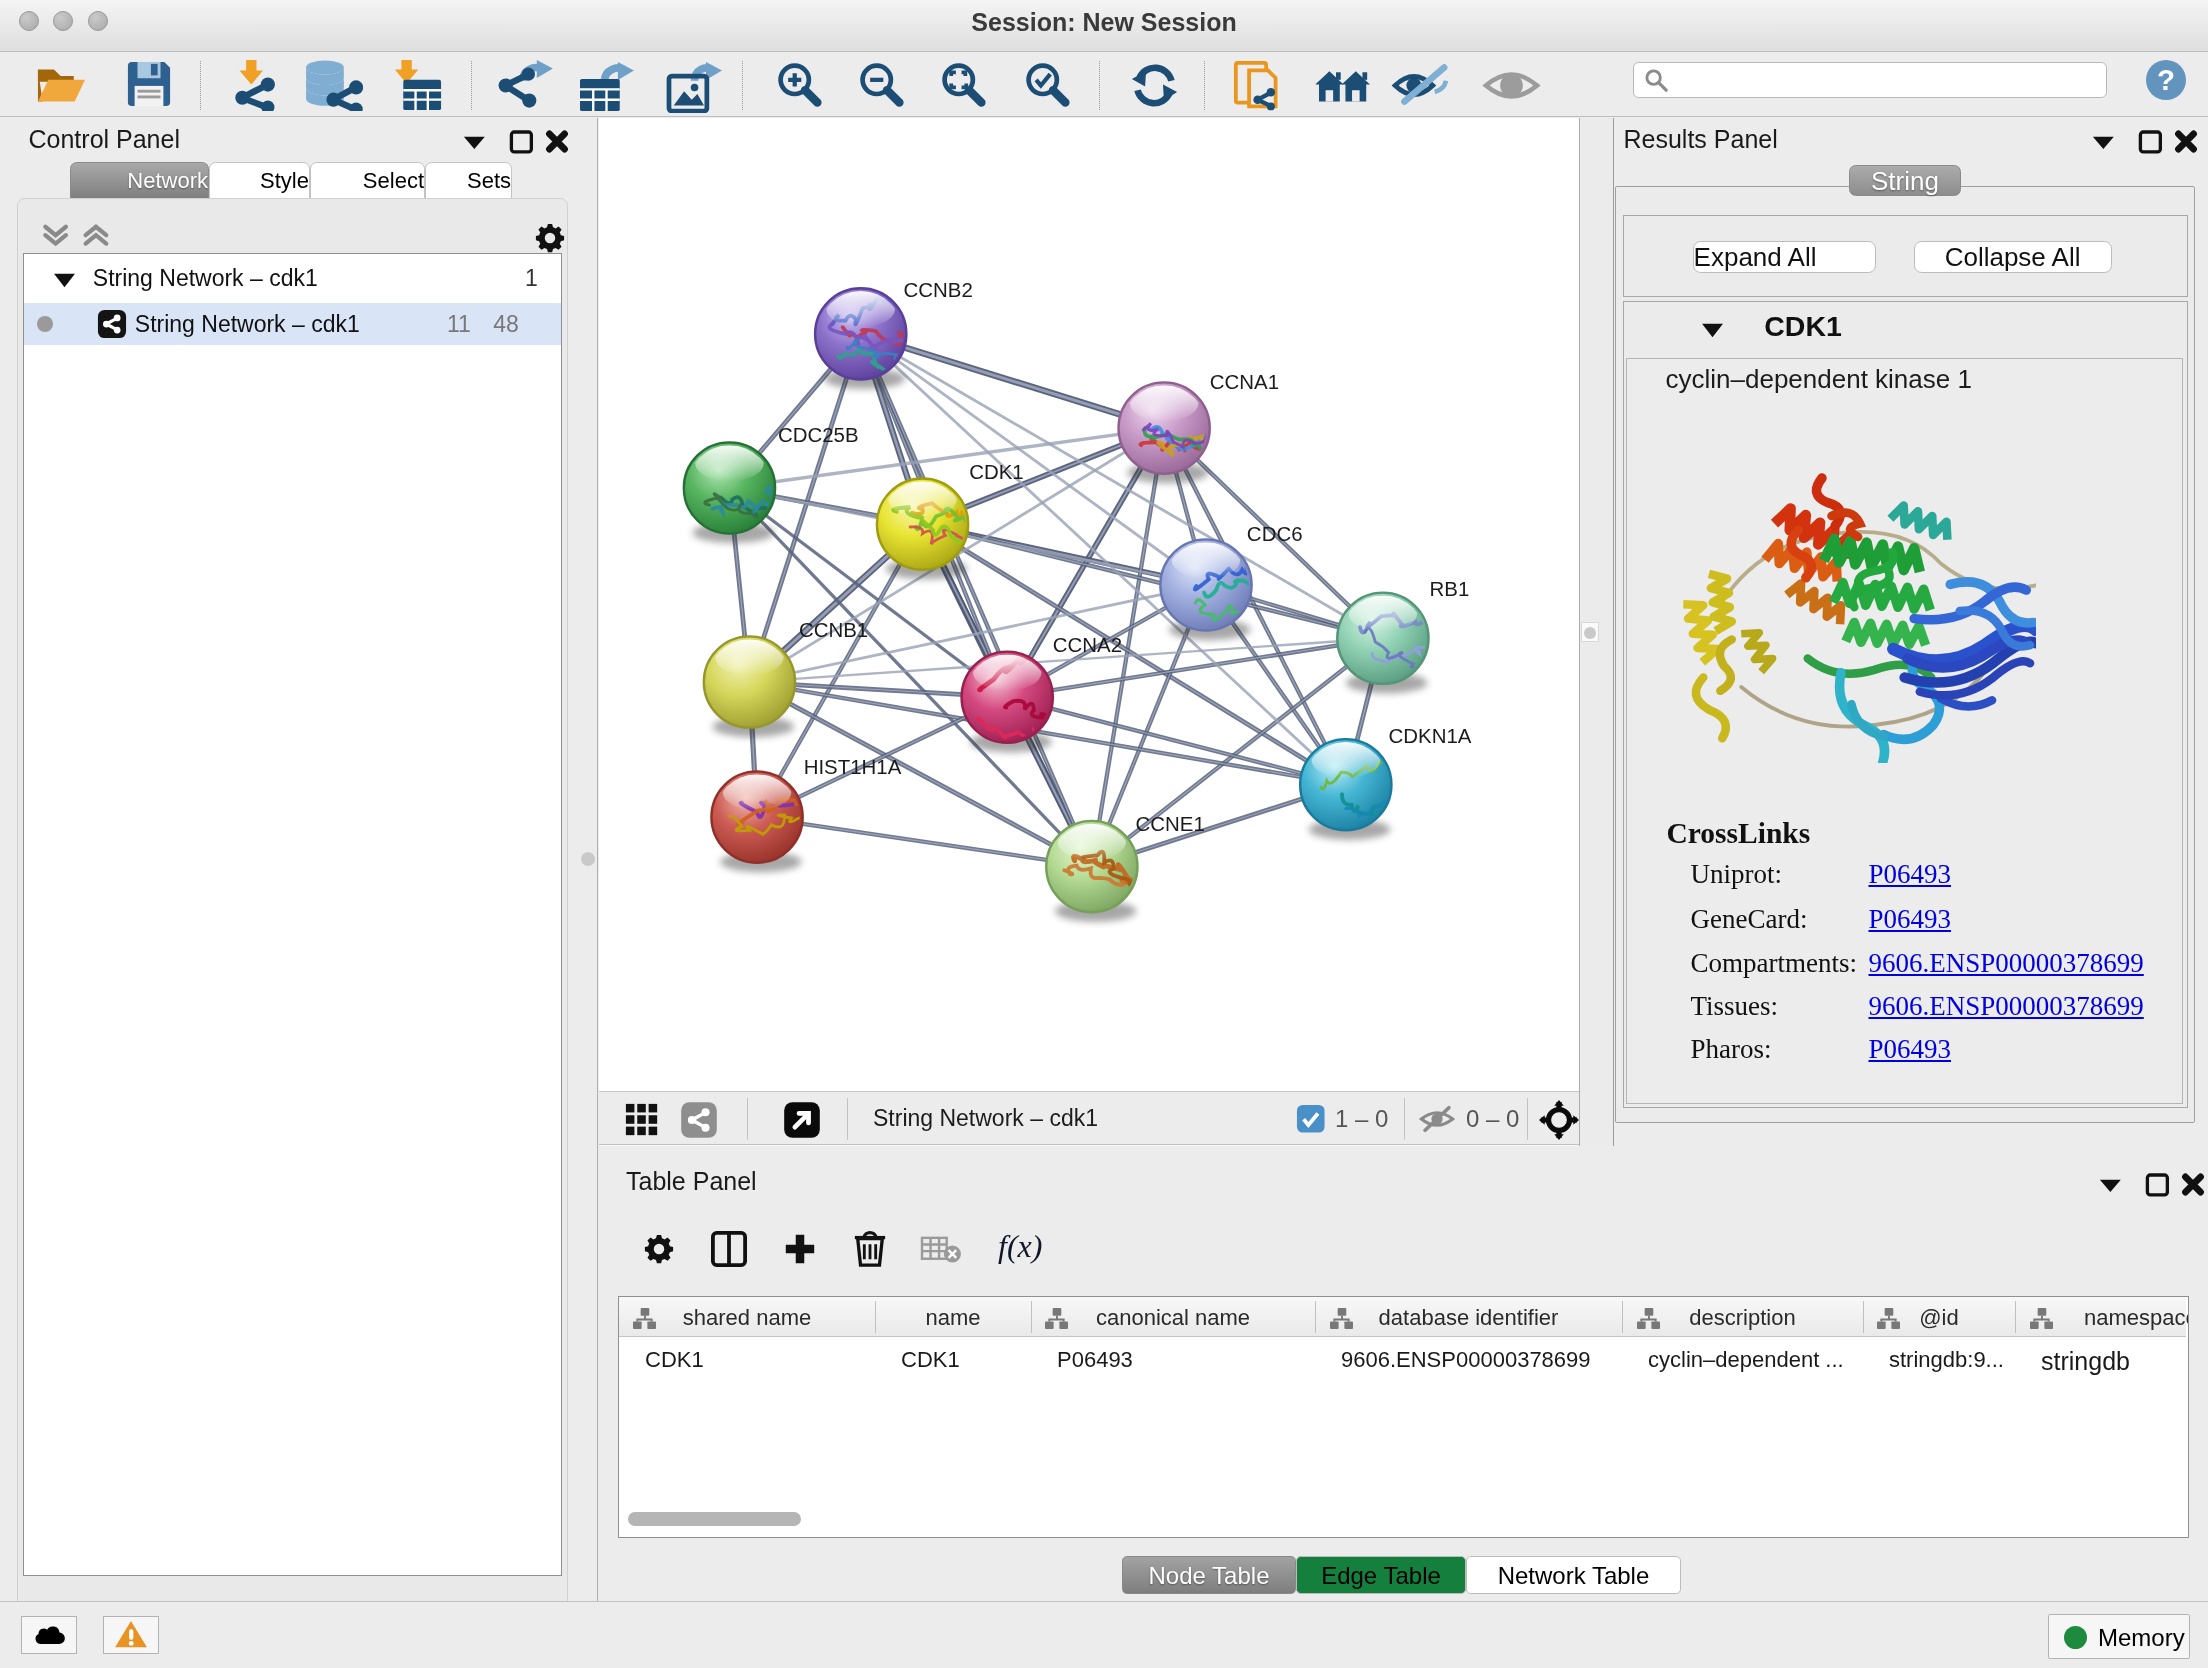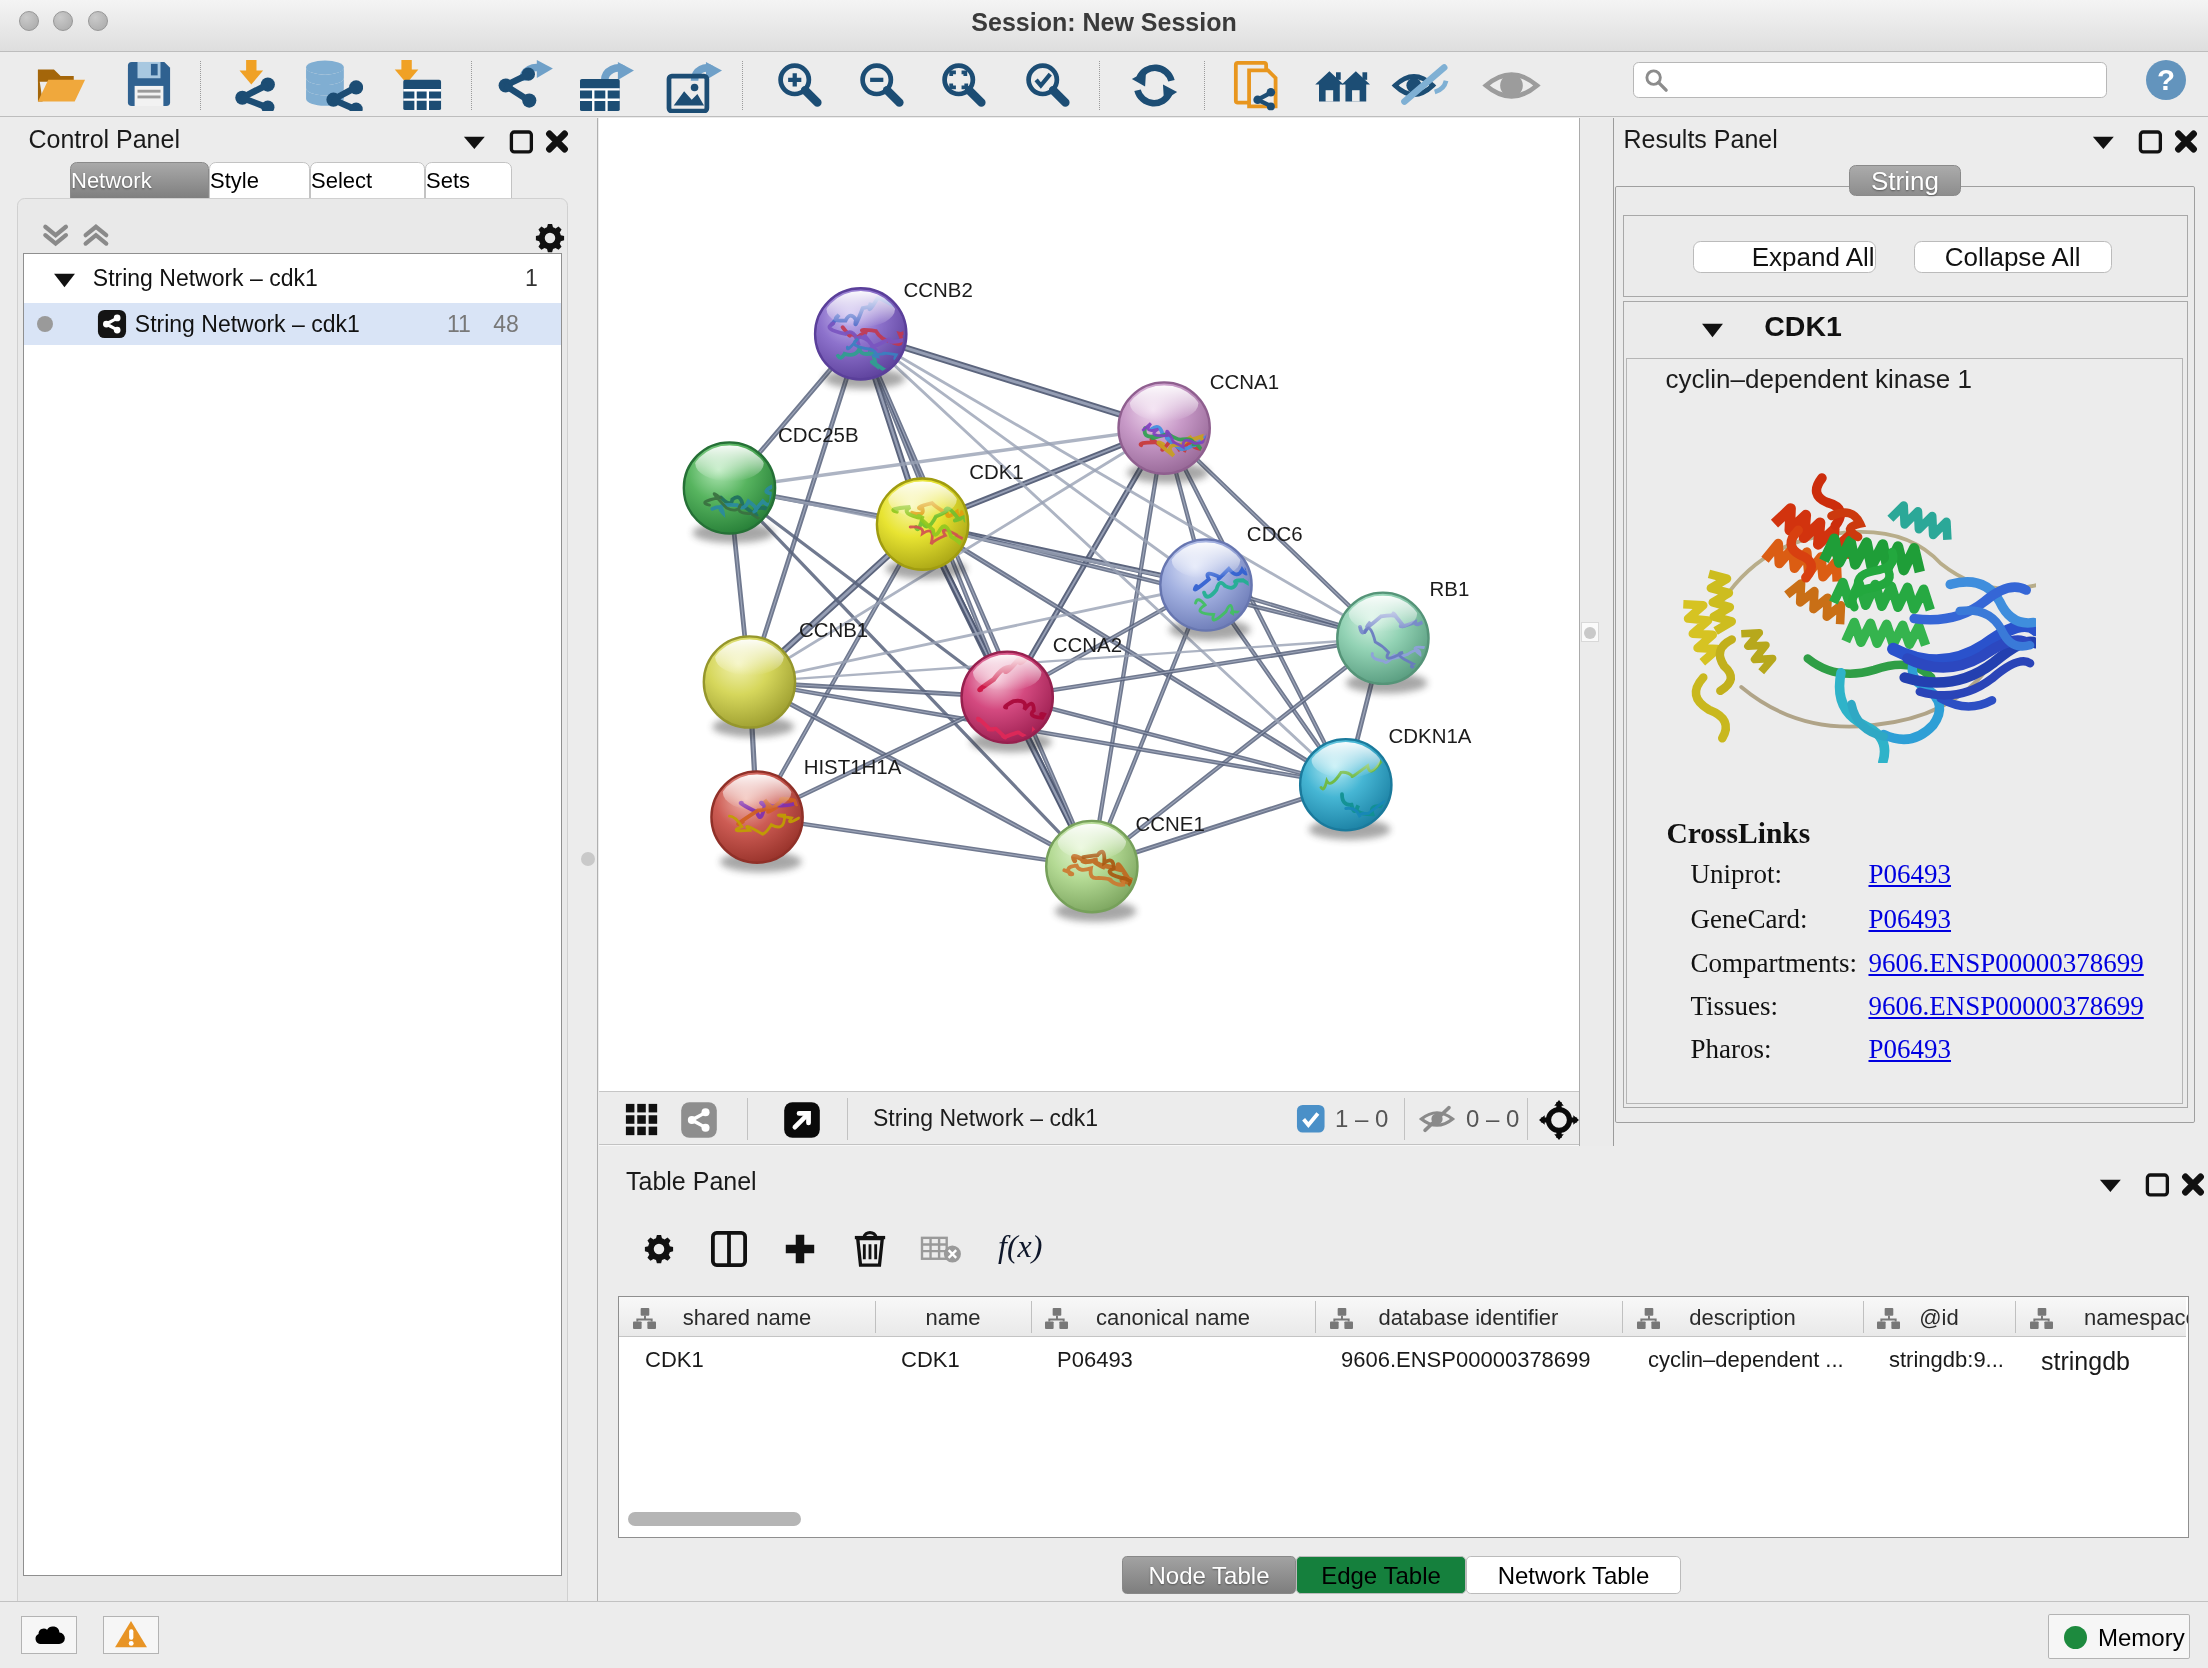--- a/index.html
+++ b/index.html
@@ -7,21 +7,21 @@
 .abs{position:absolute}
 #titlebar{left:0;top:0;width:2208px;height:52px;background:linear-gradient(#f4f4f4,#dedede);border-bottom:1px solid #bdbdbd}
 #titletext{width:100%;text-align:center;top:7.6px;font-size:25px;color:#3a3a3a;font-weight:bold;letter-spacing:0px}
 .tl{top:11.4px;width:20px;height:20px;border-radius:50%;background:radial-gradient(circle at 35% 30%,#cacaca,#a8a8a8);border:1px solid #979797}
 #toolbar{left:0;top:53px;width:2208px;height:64px;background:#ececec;border-bottom:1px solid #bdbdbd}
 .sep{position:absolute;top:7.6px;width:0;height:49px;border-left:1.9px dotted #9a9a9a}
 .ticon{position:absolute;top:6.7px}
 #searchbox{left:1633px;top:8.6px;width:474px;height:36px;background:#fff;border:1.9px solid #b7b7b7;border-radius:5.7px}
 #ctrlpanel{left:0;top:118px;width:598px;height:1483px;background:#ececec;border-right:1px solid #b0b0b0}
 .paneltitle{font-size:25px;color:#1a1a1a}
-.tab{position:absolute;top:0;height:37px;border:1px solid #c3c3c3;background:#fff;color:#000;font-size:22px;text-align:left;border-radius:6.7px 6.7px 0 0;line-height:35px}
+.tab{position:absolute;top:0;height:37px;border:1px solid #c3c3c3;background:#fff;color:#000;font-size:22px;text-align:right;border-radius:6.7px 6.7px 0 0;line-height:35px}
 .tabsel{background:linear-gradient(#a9a9a9,#7f7f7f);color:#fff;border-color:#8a8a8a;text-shadow:0 1px 1.9px rgba(0,0,0,.4)}
 #cp-box{left:17px;top:80px;width:551px;height:1506px;background:#e9e9e9;border:1px solid #d0d0d0;border-radius:7.6px}
 #cp-list{left:4.8px;top:54px;width:539px;height:1323px;background:#fff;border:1px solid #8f8f8f}
 #canvas{left:599px;top:118px;width:980px;height:973px;background:#fff}
 #cbar{left:599px;top:1091px;width:980px;height:54px;background:#ececec;border-top:1px solid #c6c6c6;border-bottom:1px solid #c2c2c2}
 #vdivider{left:1579px;top:118px;width:35px;height:1028px;background:#ebebeb;border-left:1px solid #ababab;border-right:1.9px solid #9c9c9c}
 #resultspanel{left:1614px;top:118px;width:594px;height:1028px;background:#ececec}
 #tablepanel{left:599px;top:1146px;width:1609px;height:455px;background:#ececec}
 #statusbar{left:0;top:1601px;width:2208px;height:68px;background:#ececec;border-top:1px solid #c2c2c2}
 .sbtn{position:absolute;background:#f6f6f6;border:1.9px solid #b3b3b3}
@@ -623,21 +623,21 @@
 <div class="abs" id="resultspanel">
   <div class="abs paneltitle" style="left:9.5px;top:6.7px">Results Panel</div>
   <svg class="abs" style="left:477px;top:11.4px" width="114" height="25" viewBox="0 0 120 26">
     <path d="M2 8 L24 8 L13 21 Z" fill="#111"></path>
     <rect x="52" y="3" width="21" height="21" rx="3" fill="none" stroke="#111" stroke-width="3.5"></rect>
     <path d="M92 5 L108 21 M108 5 L92 21" stroke="#111" stroke-width="7" stroke-linecap="round"></path>
   </svg>
   <div class="abs" style="left:1px;top:68px;width:580px;height:937px;background:#ebebeb;border:1px solid #9f9f9f;border-radius:1.9px"></div>
   <div class="abs" style="left:235px;top:47px;width:112px;height:31px;background:linear-gradient(#ababab,#8d8d8d);border:1px solid #8a8a8a;border-radius:6.7px;color:#fff;font-size:26px;text-align:center;line-height:30px;text-shadow:0 1px 1.9px rgba(0,0,0,.4)">String</div>
   <div class="abs" style="left:8.6px;top:97px;width:565px;height:82px;border:1px solid #a8a8a8;background:#ebebeb">
-    <div class="abs" style="left:69px;top:25px;width:183px;height:32px;background:#fff;border:1px solid #bbb;border-radius:7.6px;font-size:26px;text-align:right;line-height:30px;color:#111">Expand All</div>
+    <div class="abs" style="left:69px;top:25px;width:183px;height:32px;background:#fff;border:1px solid #bbb;border-radius:7.6px;font-size:26px;text-align:left;line-height:30px;color:#111">Expand All</div>
     <div class="abs" style="left:290px;top:25px;width:198px;height:32px;background:#fff;border:1px solid #bbb;border-radius:7.6px;font-size:26px;text-align:center;line-height:30px;color:#111">Collapse All</div>
   </div>
   <div class="abs" style="left:8.6px;top:183px;width:565px;height:807px;border:1px solid #a8a8a8;background:#ebebeb">
     <svg class="abs" style="left:76px;top:19px" width="25" height="19" viewBox="0 0 26 20">
         <path d="M2 3 L24 3 L13 17 Z" fill="#111"></path>
       </svg>
     <div class="abs" style="left:94px;top:7.6px;width:171px;text-align:center;font-size:28.5px;font-weight:bold;color:#111">CDK1</div>
     <div class="abs" style="left:2.9px;top:56px;width:557px;height:746px;border:1px solid #b5b5b5;background:#ececec">
       <div class="abs" style="left:38px;top:4.8px;font-size:26px;color:#1c1c1c">cyclin–dependent kinase 1</div>
       <svg class="abs" style="left:38px;top:100px" width="371" height="304" viewBox="0 0 390 320">

